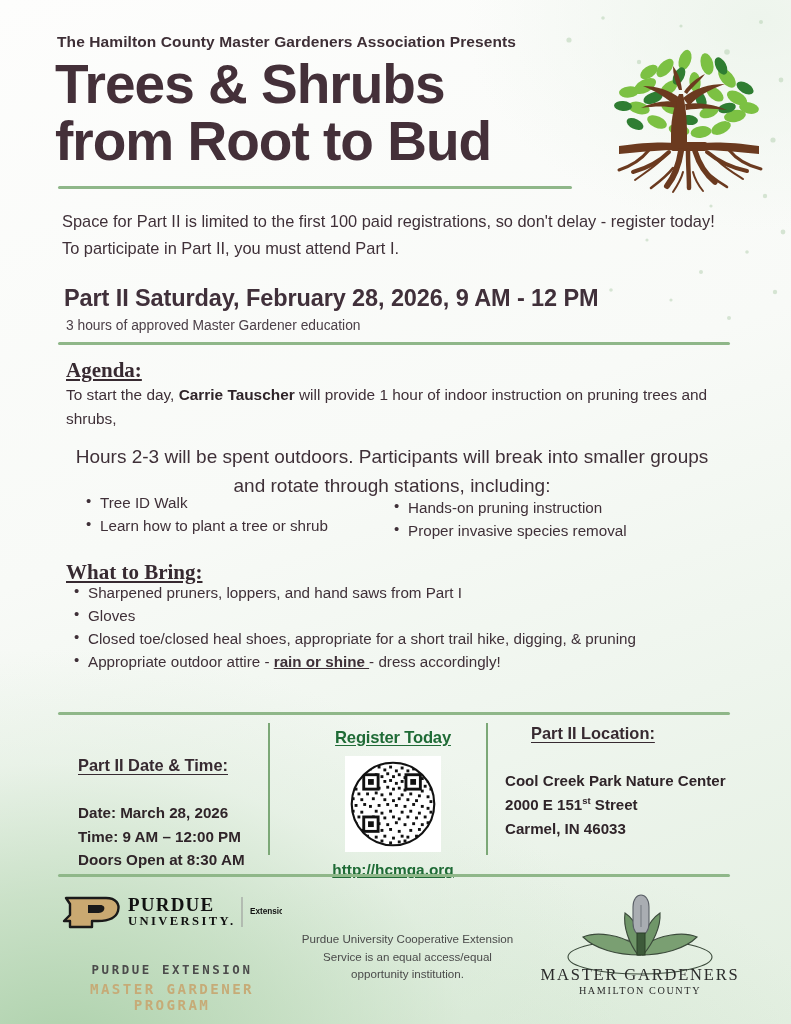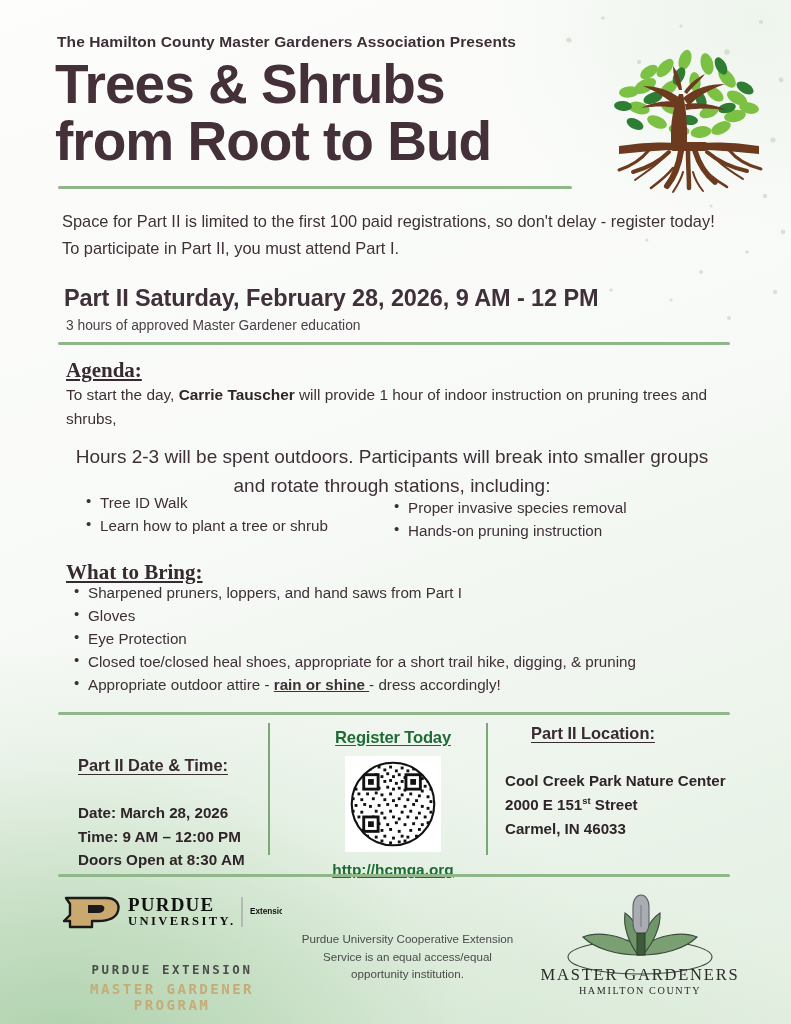--- a/index.html
+++ b/index.html
@@ -247,29 +247,28 @@
     <span>To start the day, </span><b>Carrie Tauscher</b><span> will provide 1 hour of indoor instruction on pruning trees and shrubs,</span>
   </div>
 
   <div class="agenda-p2">Hours 2-3 will be spent outdoors.  Participants will break into smaller groups and rotate through stations, including:</div>
 
   <ul class="bul stations-left">
     <li>Tree ID Walk</li>
     <li>Learn how to plant a tree or shrub</li>
   </ul>
   <ul class="bul stations-right">
+    <li>Hands-on pruning instruction</li>
     <li>Proper invasive species removal</li>
-    <li>Hands-on pruning instruction</li>
   </ul>
 
   <div class="sec-head bring-head">What to Bring:</div>
   <ul class="bul bring-list">
     <li>Sharpened pruners, loppers, and hand saws from Part I</li>
     <li>Gloves</li>
-    <li>Eye Protection</li>
     <li>Closed toe/closed heal shoes, appropriate for a short trail hike, digging, &amp; pruning</li>
     <li><span> Appropriate outdoor attire - </span><u>rain or shine </u><span>- dress accordingly!</span></li>
   </ul>
 
   <div class="rule r3"></div>
   <div class="vdiv v1"></div>
   <div class="vdiv v2"></div>
 
   <div class="col col-dt">
     <span class="col-head">Part II Date &amp; Time:</span>

